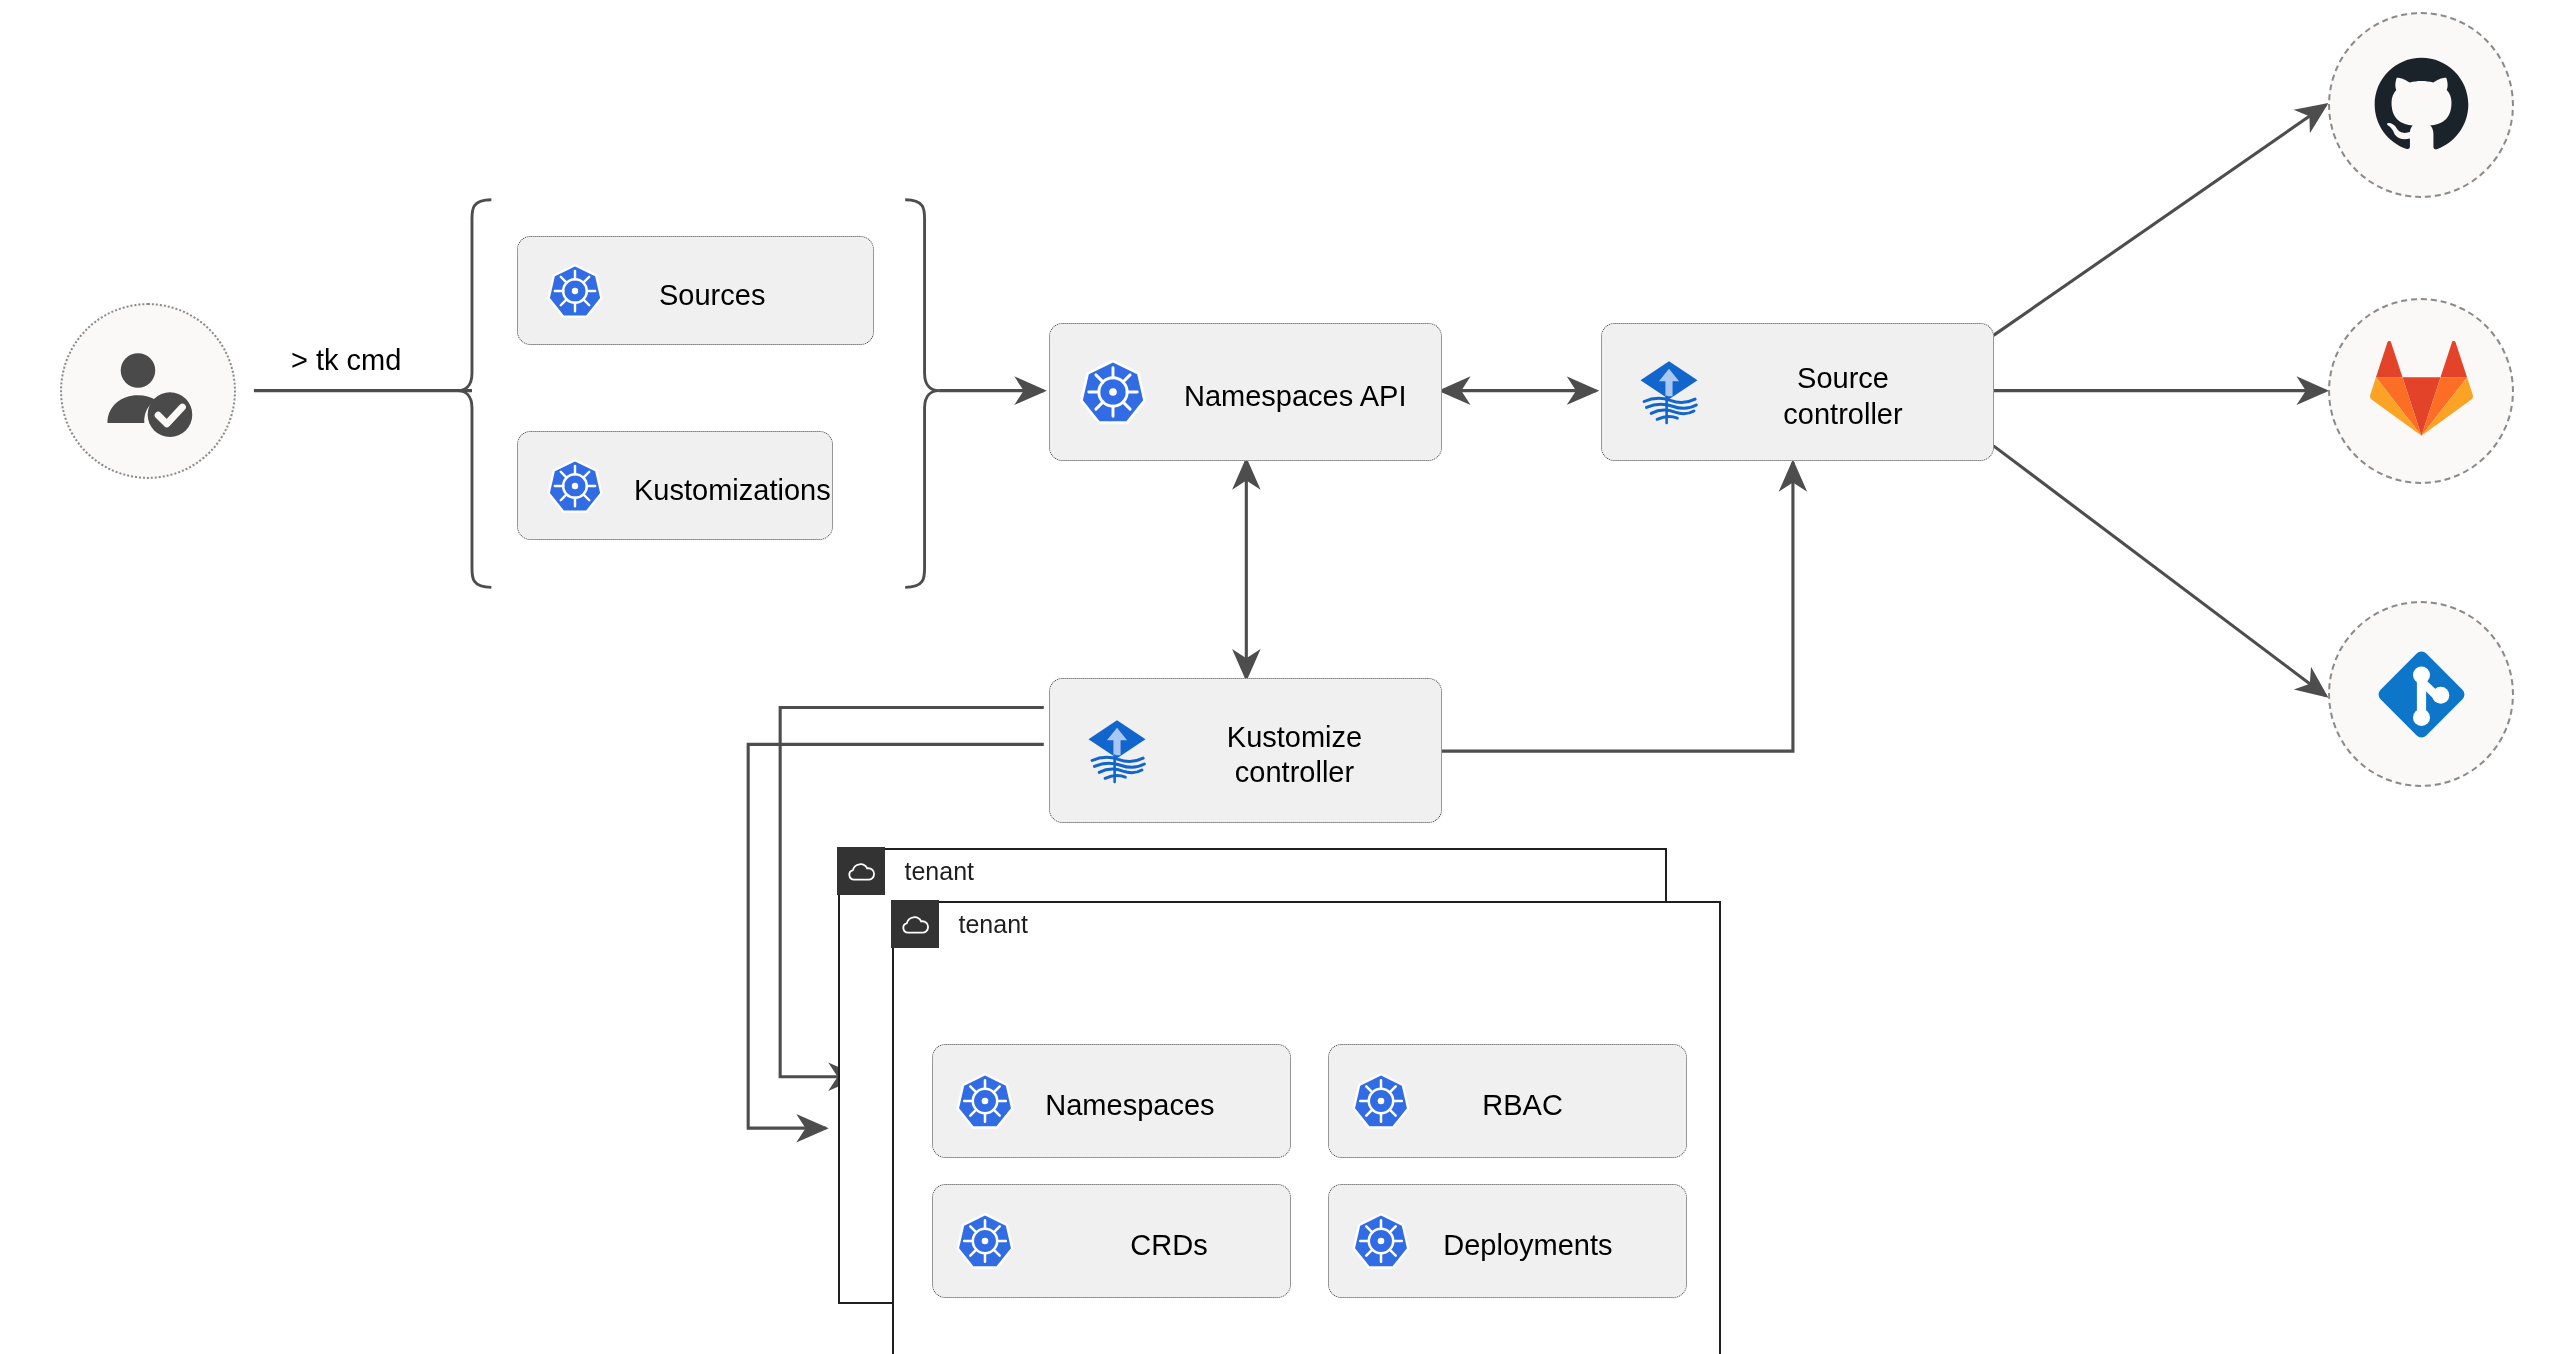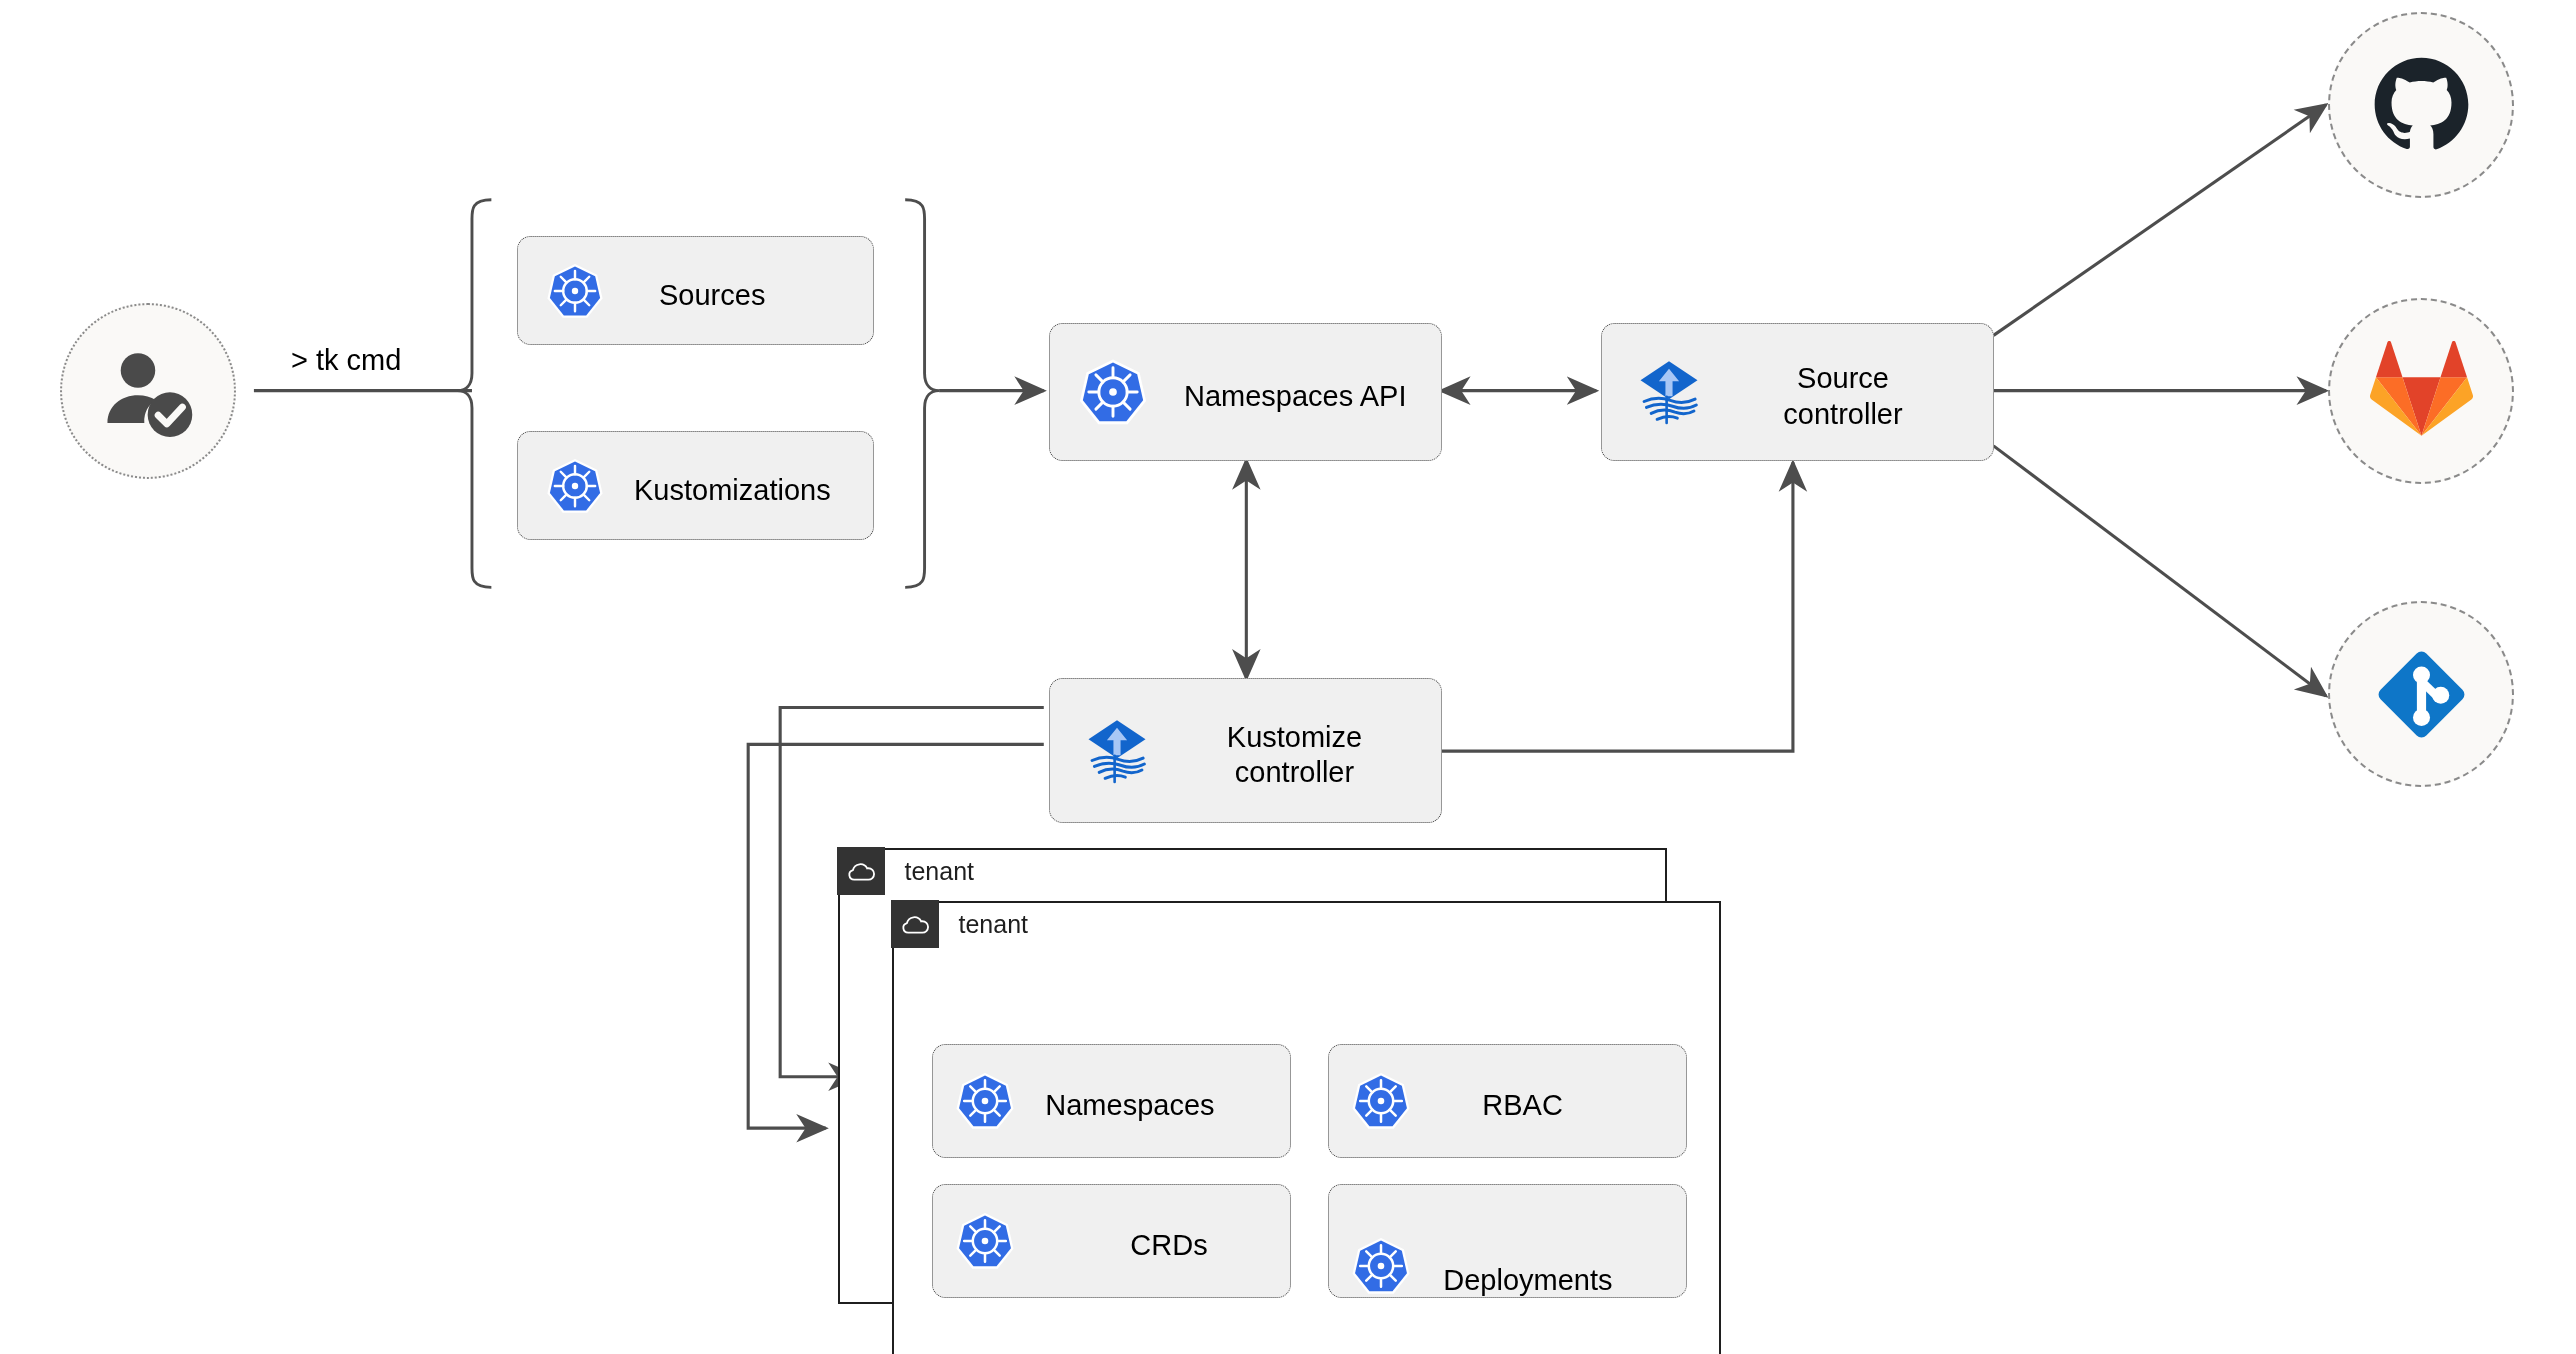--- a/index.html
+++ b/index.html
@@ -131,21 +131,21 @@
       <g fill="none" stroke="#fff" stroke-width="2.6" stroke-linecap="round">
         <circle cx="32" cy="32" r="12.6"></circle>
         <path d="M32 10.5 L32 19.4 M32 44.6 L32 53.5 M10.5 32 L19.4 32 M44.6 32 L53.5 32
                  M16.8 16.8 L23 23 M41 41 L47.2 47.2 M47.2 16.8 L41 23 M23 41 L16.8 47.2"></path>
       </g>
       <circle cx="32" cy="32" r="3.4" fill="#fff"></circle>
     </svg>
     <span class="lbl" style="margin-left:54px;">Sources</span>
   </div>
 
-  <div class="node card" style="left:517px;top:431px;width:357px;height:109px;padding-left:27px;">
+  <div class="node card" style="left:517px;top:431px;width:316px;height:109px;padding-left:27px;">
     <svg class="icon" width="60" height="60" viewBox="0 0 64 64">
       <path d="M32 3.2 L55.6 14.6 L61.4 40.1 L45.1 60.6 L18.9 60.6 L2.6 40.1 L8.4 14.6 Z" fill="#fff"></path>
       <path d="M32 5.8 L53.5 16.2 L58.8 39.4 L43.9 58.1 L20.1 58.1 L5.2 39.4 L10.5 16.2 Z" fill="#326CE5"></path>
       <g fill="none" stroke="#fff" stroke-width="2.6" stroke-linecap="round">
         <circle cx="32" cy="32" r="12.6"></circle>
         <path d="M32 10.5 L32 19.4 M32 44.6 L32 53.5 M10.5 32 L19.4 32 M44.6 32 L53.5 32
                  M16.8 16.8 L23 23 M41 41 L47.2 47.2 M47.2 16.8 L41 23 M23 41 L16.8 47.2"></path>
       </g>
       <circle cx="32" cy="32" r="3.4" fill="#fff"></circle>
     </svg>
@@ -289,21 +289,21 @@
         <g fill="none" stroke="#fff" stroke-width="2.6" stroke-linecap="round">
           <circle cx="32" cy="32" r="12.6"></circle>
           <path d="M32 10.5 L32 19.4 M32 44.6 L32 53.5 M10.5 32 L19.4 32 M44.6 32 L53.5 32
                    M16.8 16.8 L23 23 M41 41 L47.2 47.2 M47.2 16.8 L41 23 M23 41 L16.8 47.2"></path>
         </g>
         <circle cx="32" cy="32" r="3.4" fill="#fff"></circle>
       </svg>
       <span class="lbl" style="margin-left:78px;">CRDs</span>
     </div>
 
-    <div class="card" style="position:absolute;left:434px;top:281px;width:359px;height:114px;padding-left:21.3px;align-items:flex-end;">
+    <div class="card" style="position:absolute;left:434px;top:281px;width:359px;height:114px;padding-left:21.3px;">
       <svg class="icon" width="62" height="62" viewBox="0 0 64 64">
         <path d="M32 3.2 L55.6 14.6 L61.4 40.1 L45.1 60.6 L18.9 60.6 L2.6 40.1 L8.4 14.6 Z" fill="#fff"></path>
         <path d="M32 5.8 L53.5 16.2 L58.8 39.4 L43.9 58.1 L20.1 58.1 L5.2 39.4 L10.5 16.2 Z" fill="#326CE5"></path>
         <g fill="none" stroke="#fff" stroke-width="2.6" stroke-linecap="round">
           <circle cx="32" cy="32" r="12.6"></circle>
           <path d="M32 10.5 L32 19.4 M32 44.6 L32 53.5 M10.5 32 L19.4 32 M44.6 32 L53.5 32
                    M16.8 16.8 L23 23 M41 41 L47.2 47.2 M47.2 16.8 L41 23 M23 41 L16.8 47.2"></path>
         </g>
         <circle cx="32" cy="32" r="3.4" fill="#fff"></circle>
       </svg>

